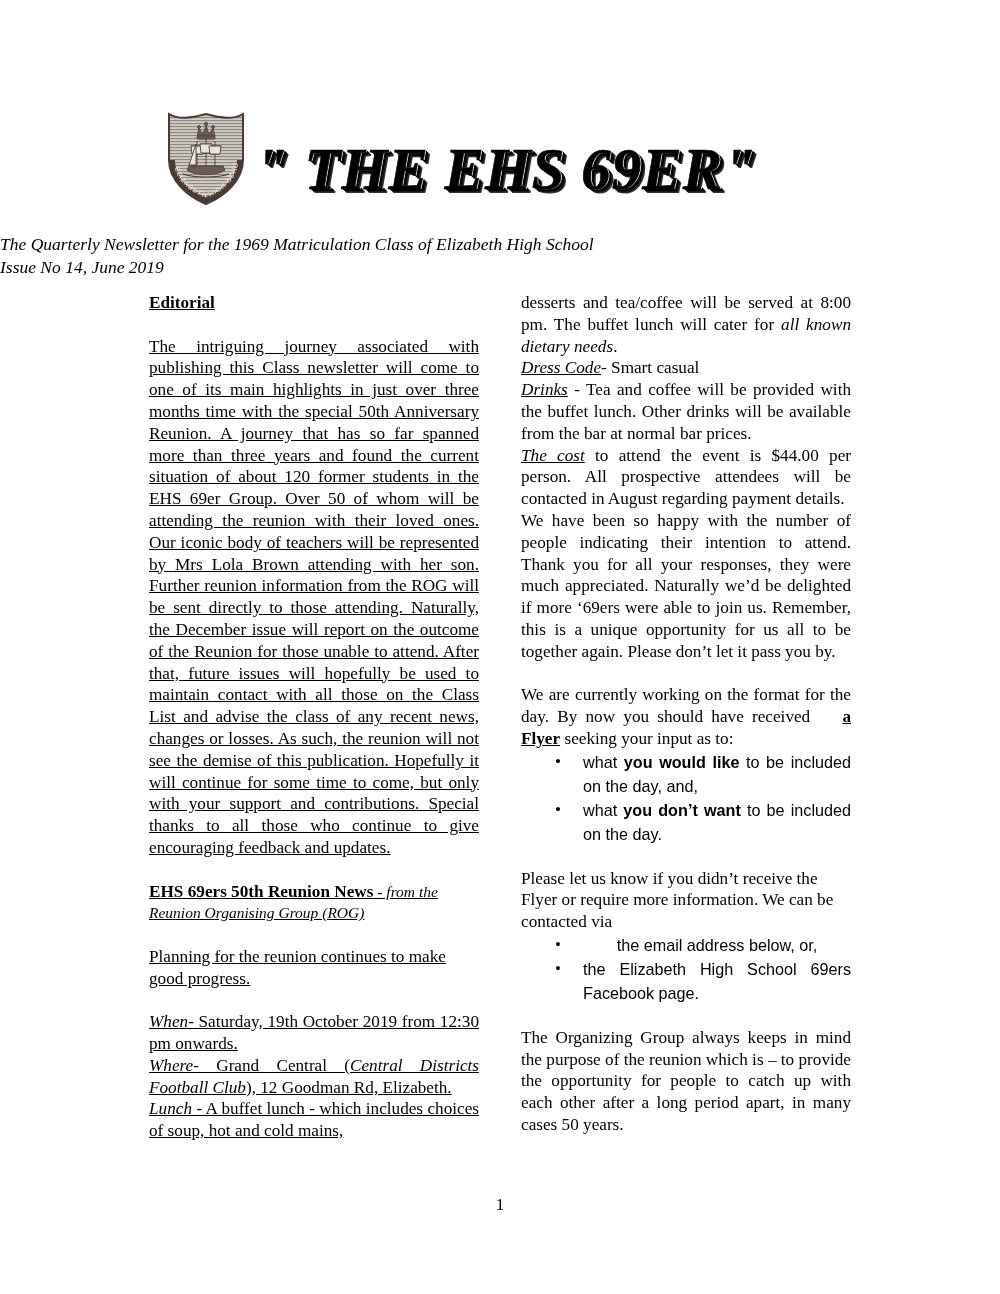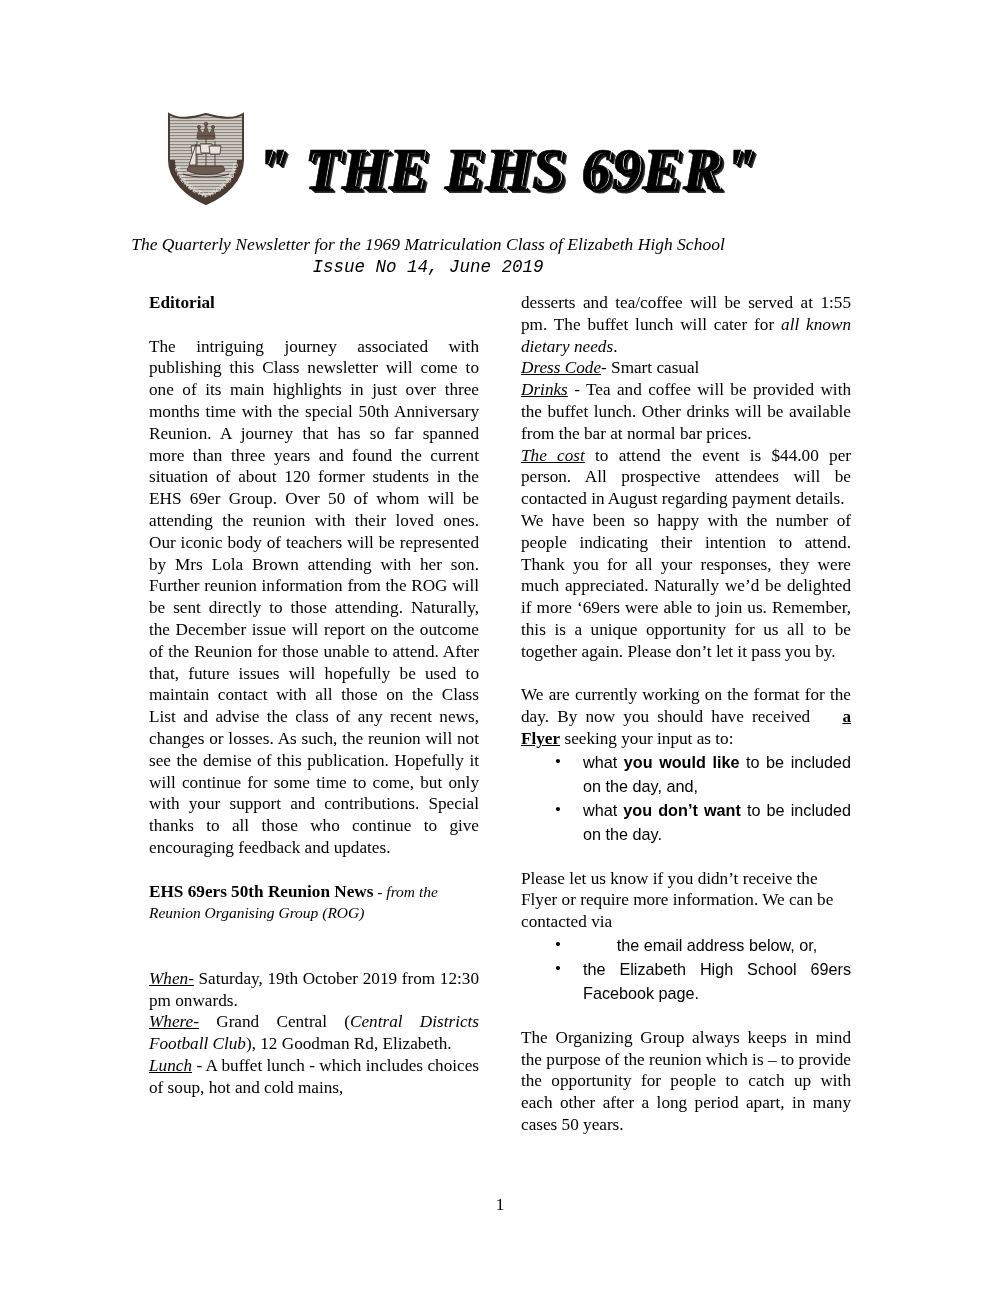--- a/index.html
+++ b/index.html
@@ -62,42 +62,41 @@
        4px 3px 0 #1a1a1a,
        5px 4px 0 #333333;
     -webkit-text-stroke: 0.6px #000;
   }
 
   .masthead-sub {
     position: absolute;
     left: 0;
     top: 133px;
     width: 856px;
-    text-align: center;
     font-family: "Liberation Serif", "DejaVu Serif", serif;
     font-style: italic;
     font-size: 17.5px;
     line-height: 23px;
     color: #000000;
   }
-  .masthead-sub .line2 { display: block; font-family: Liberation Mono, monospace; }
+  .masthead-sub .line2 { display: block; }
 
   
   .col {
     position: absolute;
     top: 292px;
     width: 330px;
     font-size: 17.2px;
     line-height: 21.8px;
     text-align: justify;
     text-justify: inter-word;
     -webkit-hyphens: none;
     hyphens: none;
   }
-  .col-left  { left: 149px; }
+  .col-left  { left: 149px; text-decoration: underline; }
   .col-right { left: 521px; width: 330px; }
 
   p.body-para {
     margin: 0 0 0 0;
     text-align: justify;
   }
 
   .spacer-line { display: block; height: 21.8px; }
 
   h2.section-head {
@@ -232,33 +231,34 @@
     <span class="spacer-line"></span>
 
     <p class="body-para">The intriguing journey associated with publishing this Class newsletter will come to one of  its main highlights in just over three months time with the special 50th Anniversary Reunion. A journey that has so far spanned more than three years and found the current situation of about 120 former students in the EHS 69er Group. Over 50 of whom will be attending the reunion with their loved ones. Our iconic body of teachers will be represented by Mrs Lola Brown attending with her son. Further reunion information from the ROG will be sent directly to those attending. Naturally, the December issue will report on the outcome of the Reunion for those unable to attend. After that, future issues will hopefully be used to maintain contact with all those on the Class List and advise the class of any recent news, changes or losses. As such, the reunion will not see the demise of this publication. Hopefully it will continue for some time to come, but only with your support and contributions. Special thanks to all those who continue to give encouraging feedback and updates.</p>
 
     <span class="spacer-line"></span>
 
     <h2 class="section-head"><span>EHS 69ers 50th Reunion News</span><span class="head-note"> - from the Reunion Organising Group (ROG)</span></h2>
 
     <span class="spacer-line"></span>
 
+    <p class="body-para" style="text-align:left">Planning for the reunion continues to make good progress.</p>
 
     <span class="spacer-line"></span>
 
     <p class="body-para"><span class="lbl-ital-ul">When-</span><span> Saturday, 19th October 2019 from 12:30 pm onwards.</span></p>
 
     <p class="body-para"><span class="lbl-ital-ul">Where-</span><span> Grand Central (</span><span class="ital">Central Districts Football Club</span><span>), 12 Goodman Rd, Elizabeth.</span></p>
 
     <p class="body-para"><span class="lbl-ital-ul">Lunch</span><span> - A buffet lunch - which includes choices of soup, hot and cold mains,</span></p>
   </div>
 
   <div class="col col-right">
 
-    <p class="body-para"><span>desserts and tea/coffee will be served at 1:55 pm. The buffet lunch will cater for </span><span class="ital">all known dietary needs</span><span>.</span></p>
+    <p class="body-para"><span>desserts and tea/coffee will be served at 8:00 pm. The buffet lunch will cater for </span><span class="ital">all known dietary needs</span><span>.</span></p>
 
     <p class="body-para" style="text-align:left"><span class="lbl-ital-ul">Dress Code</span><span>- Smart casual</span></p>
 
     <p class="body-para"><span class="lbl-ital-ul">Drinks</span><span> - Tea and coffee will be provided with the buffet lunch. Other drinks will be available from the bar at normal bar prices.</span></p>
 
     <p class="body-para"><span class="lbl-ital-ul">The cost</span><span> to attend the event is $44.00 per person. All prospective attendees will be contacted in August regarding payment details.</span></p>
 
     <p class="body-para">We have been so happy with the number of people indicating their intention to attend. Thank you for all your responses, they were much appreciated. Naturally we’d be delighted if more ‘69ers were able to join us. Remember, this is a unique opportunity for us all to be together again. Please don’t let it pass you by.</p>
 
     <span class="spacer-line"></span>

